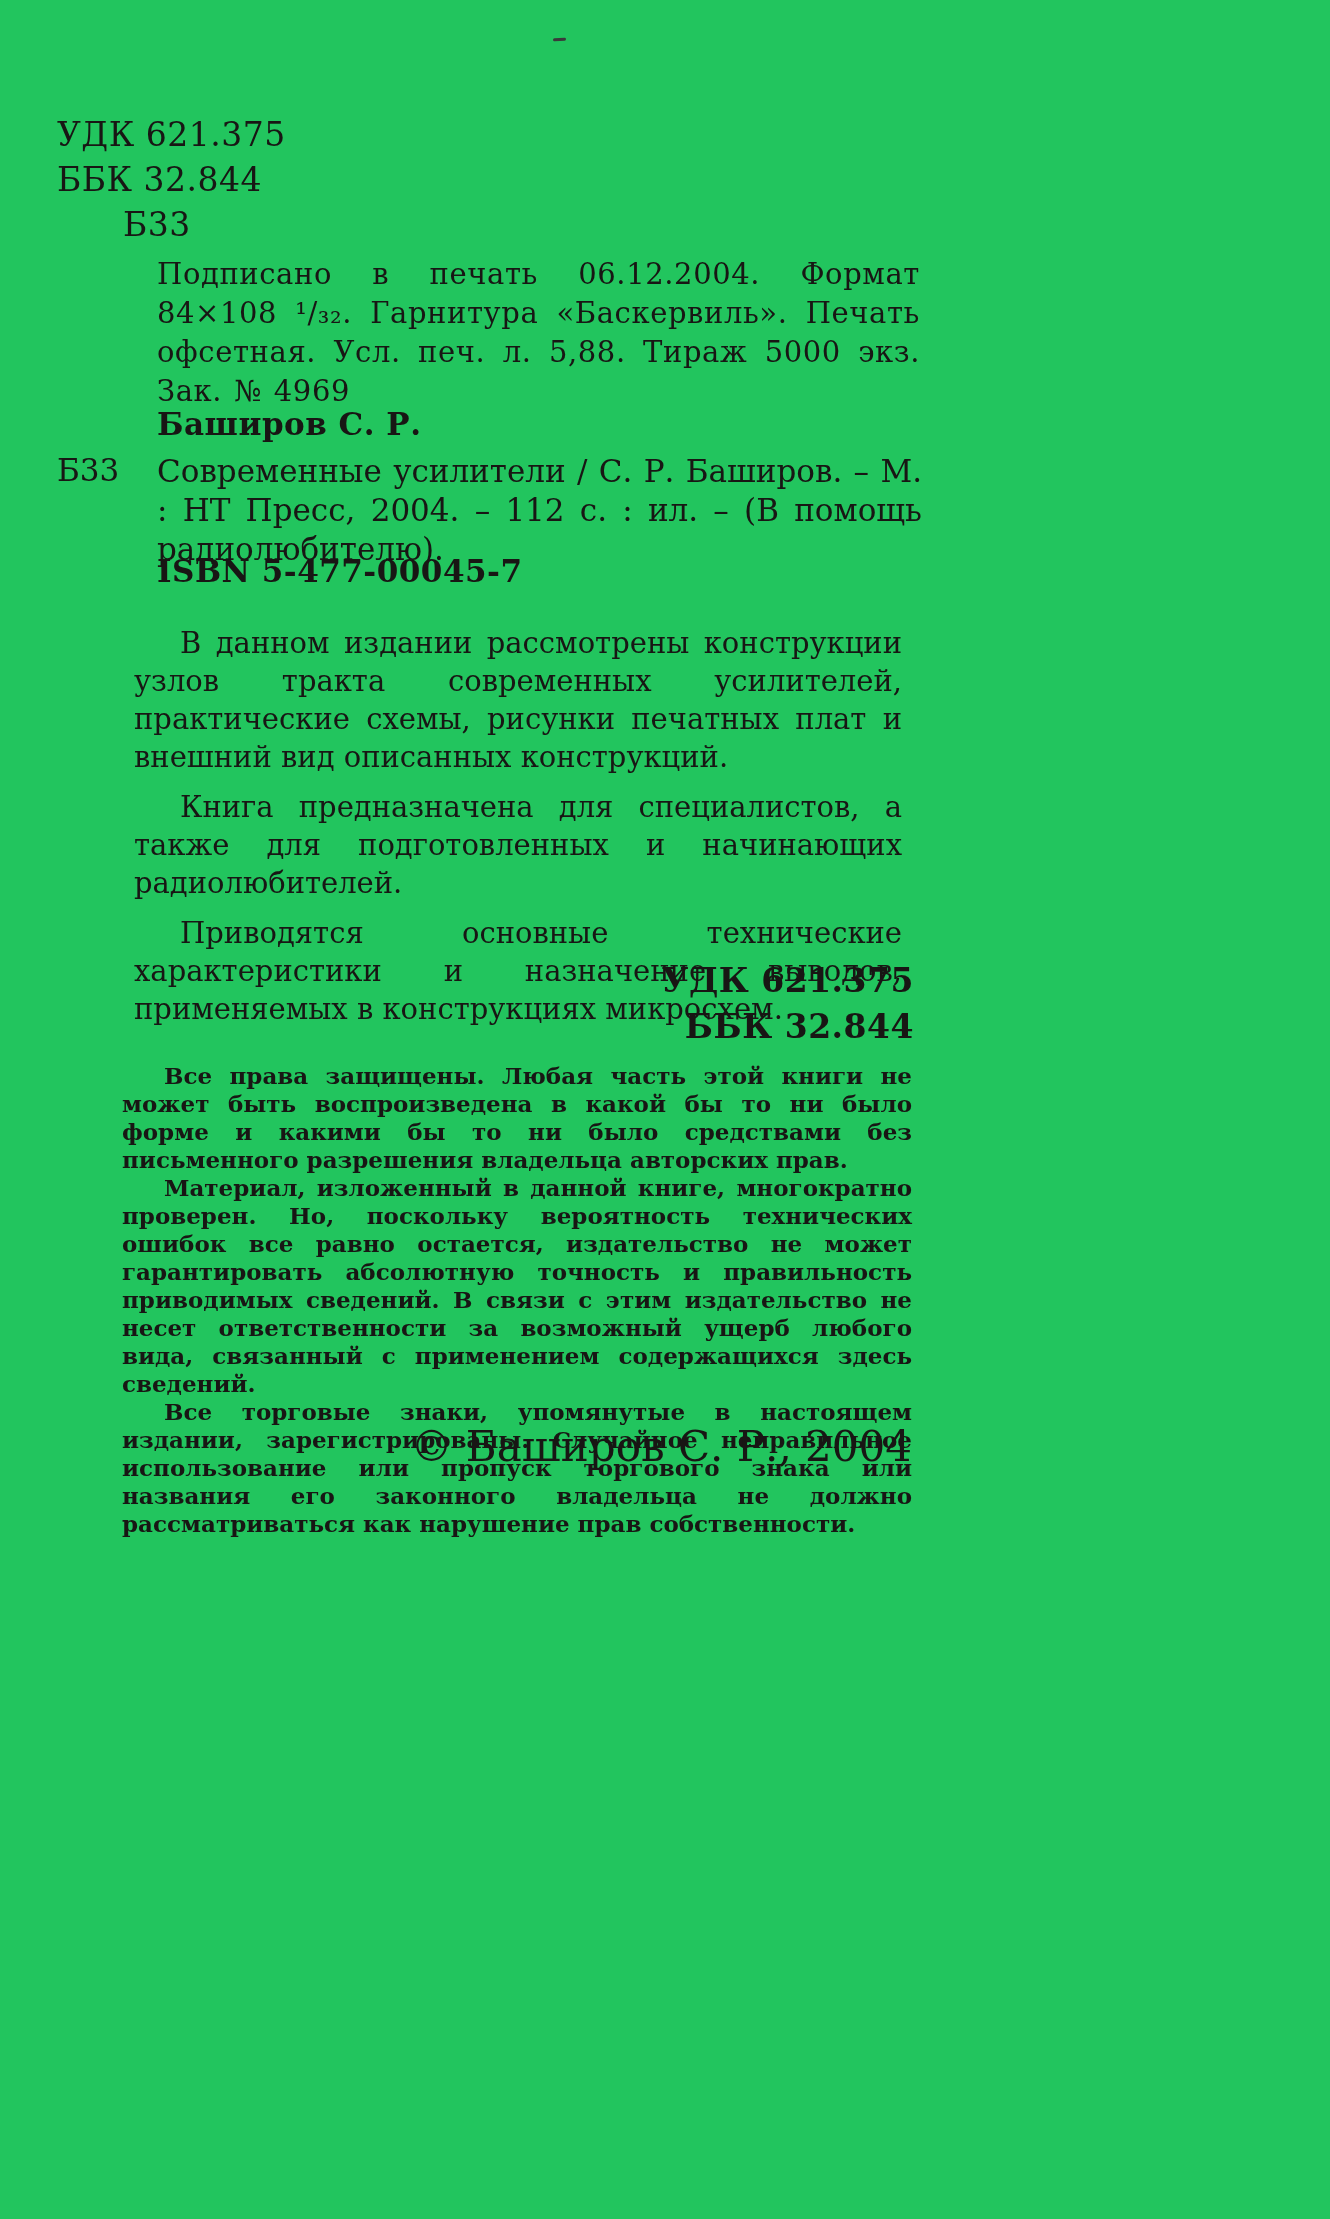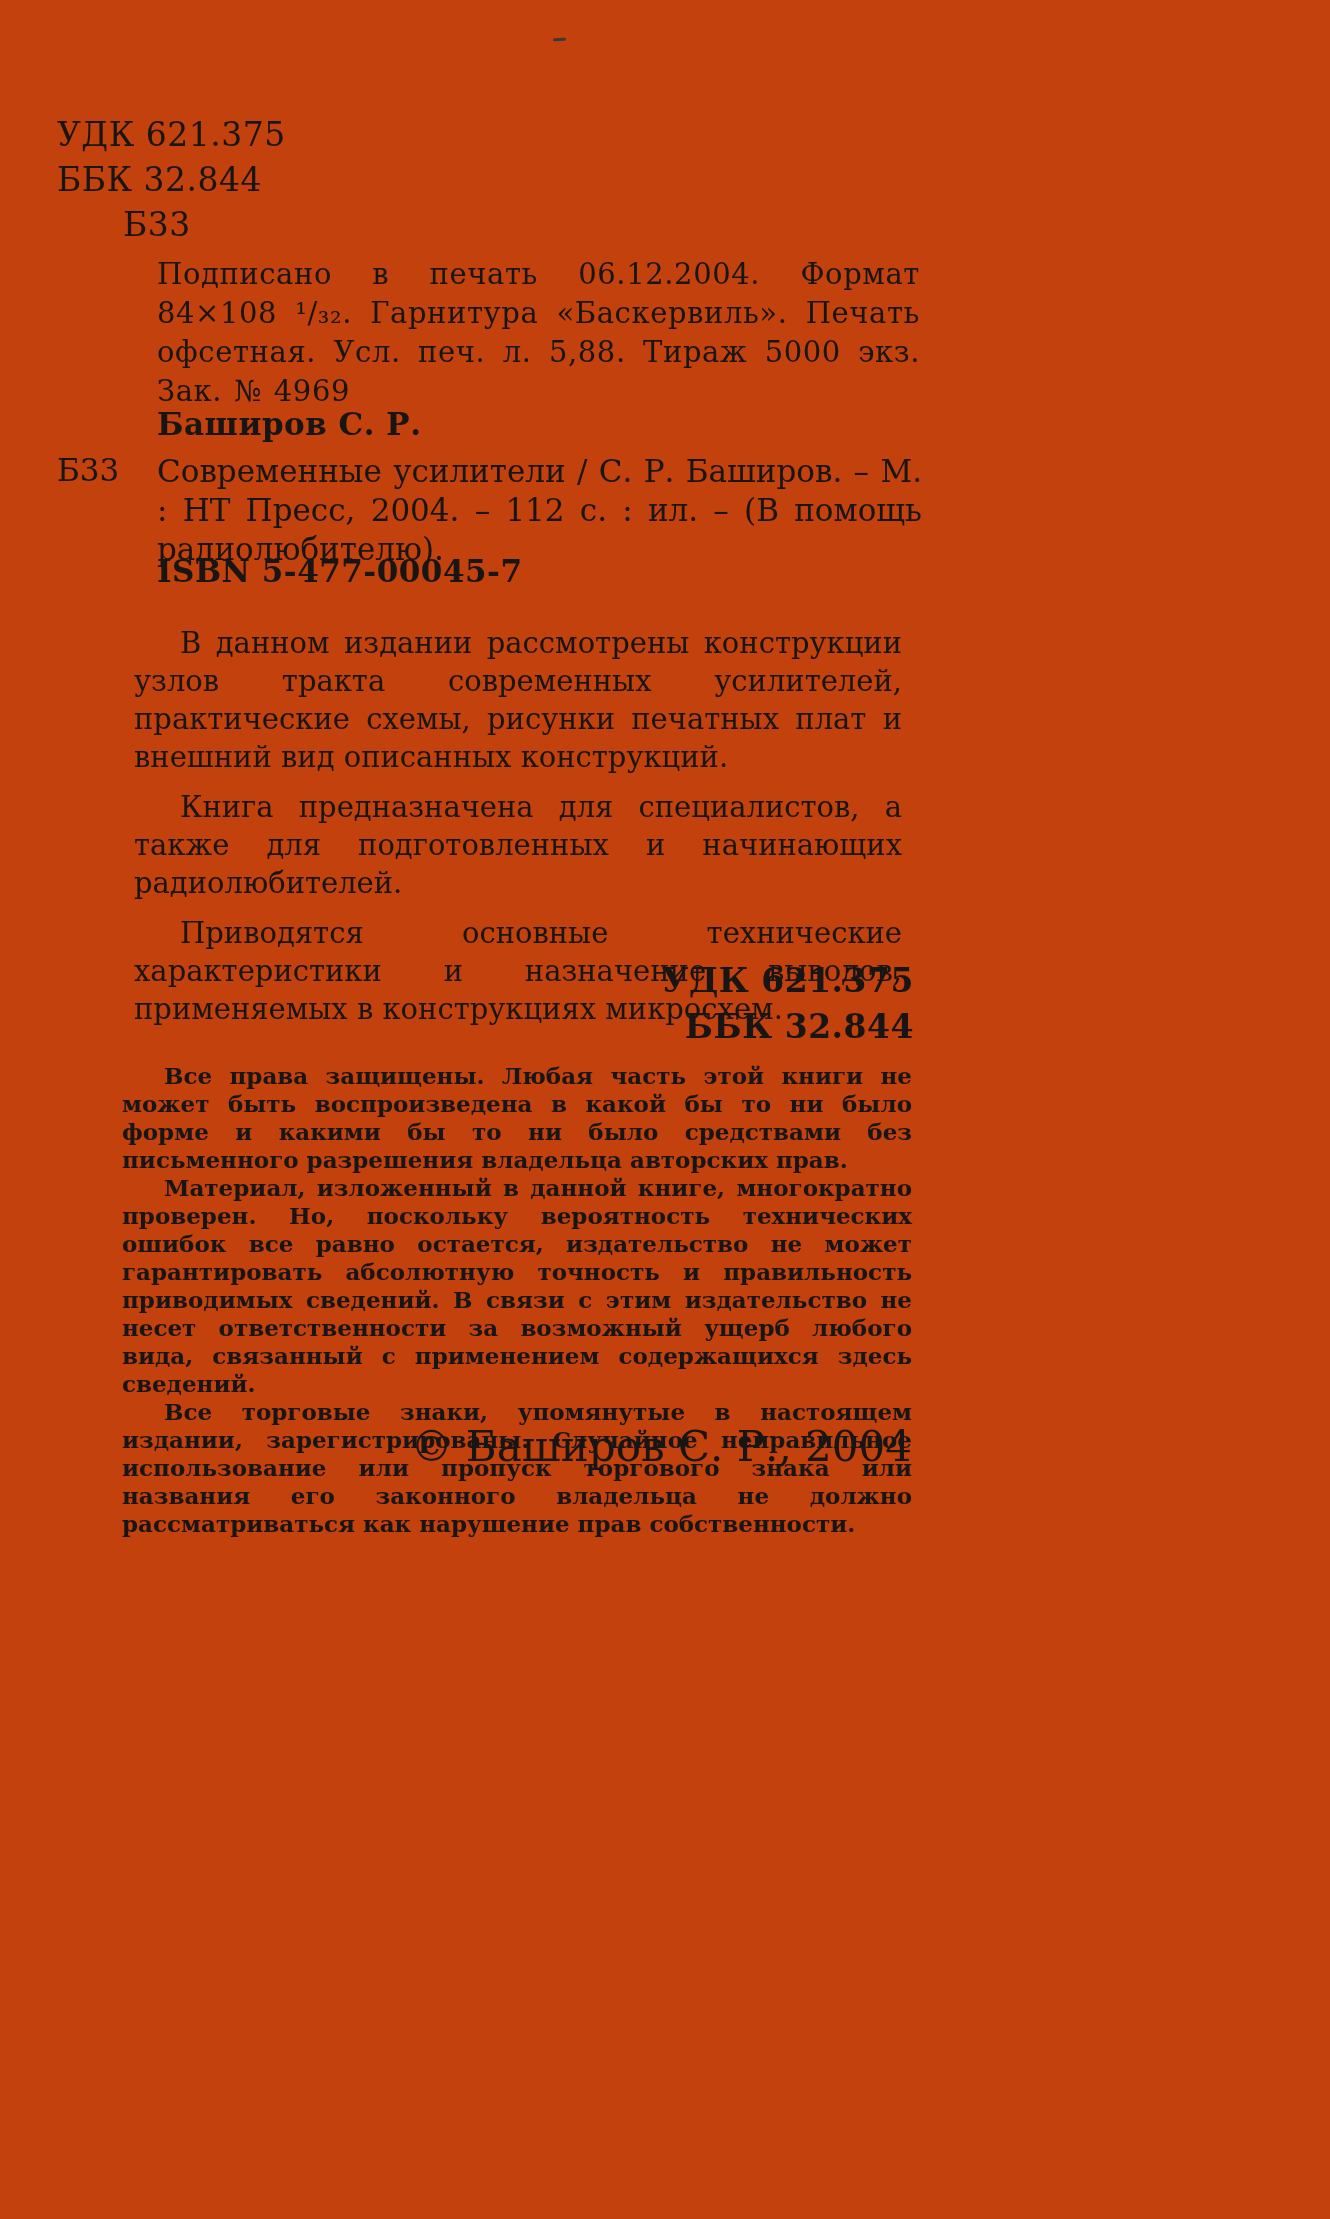--- a/index.html
+++ b/index.html
@@ -11,21 +11,21 @@
     width: 1330px;
     height: 2219px;
     font-family: "DejaVu Serif", "Liberation Serif", serif;
     color: #181614;
     position: relative;
     overflow: hidden;
   }
   .page {
     position: absolute;
     inset: 0;
-    background: #c2410c;
+    background: #22c55e;
   }
   .block { position: absolute; }
 
   
   .artifact-dash {
     position: absolute;
     top: 38px;
     left: 553px;
     width: 13px;
     height: 3px;

